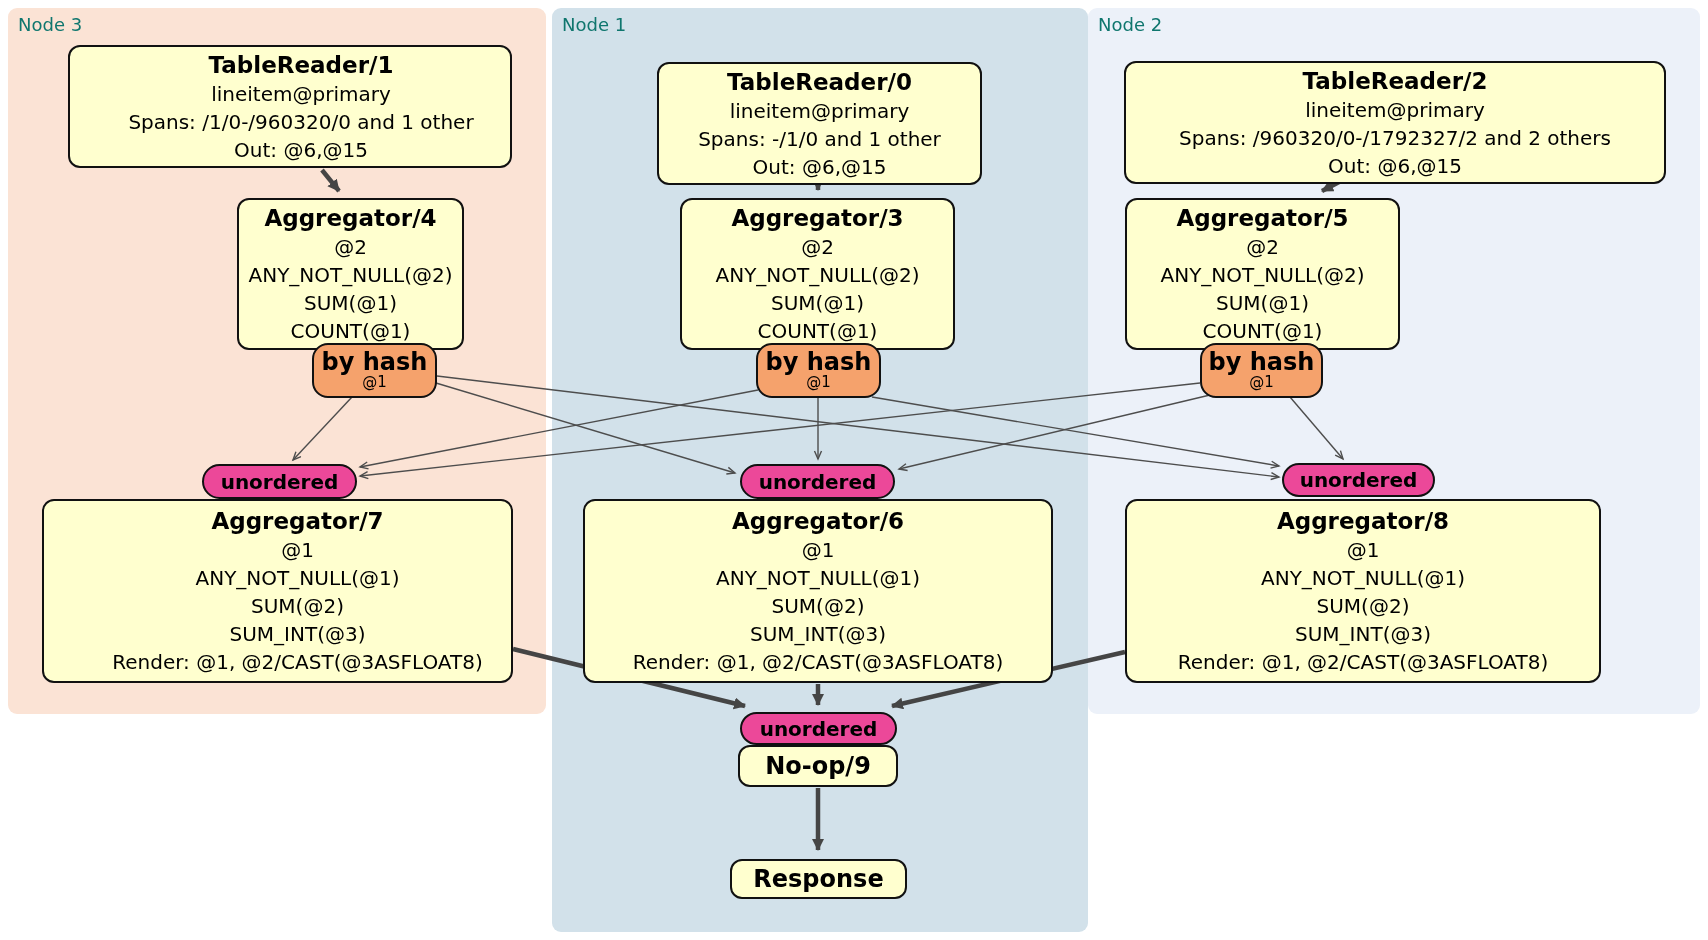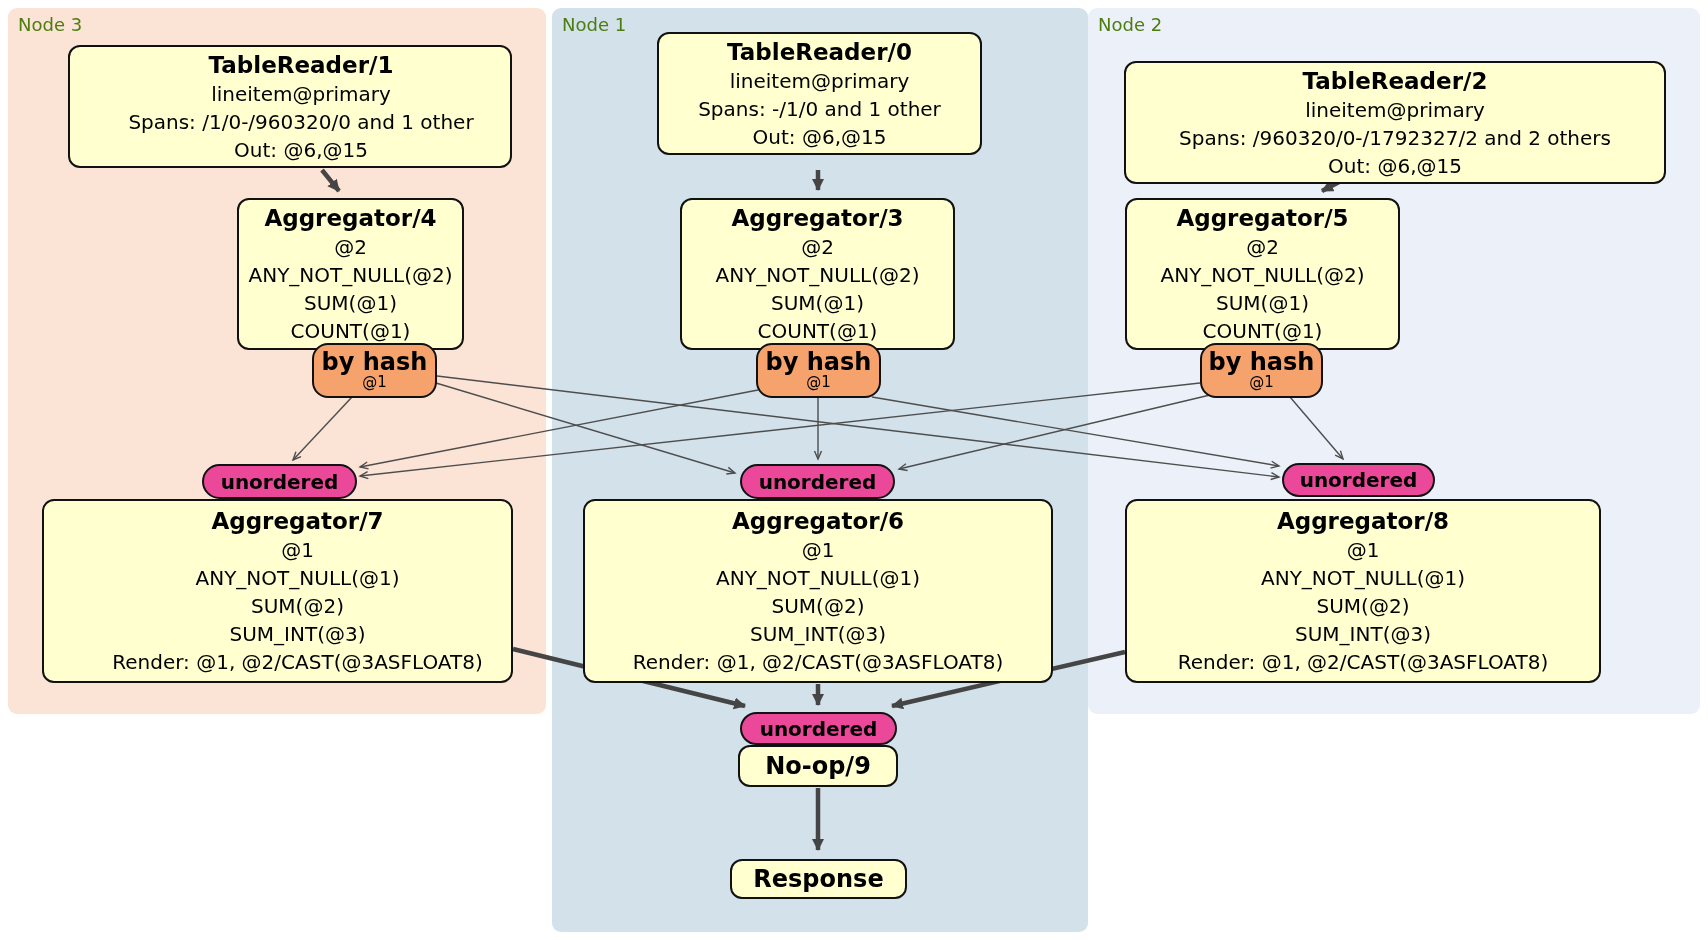--- a/index.html
+++ b/index.html
@@ -4,35 +4,35 @@
 <style>
   html,body{margin:0;padding:0;background:#ffffff;}
   body{font-family:"DejaVu Sans","Liberation Sans",sans-serif;color:#000;}
   .canvas{position:relative;width:1708px;height:940px;overflow:hidden;background:#ffffff;}
 
   
   .region{position:absolute;border-radius:9px;z-index:0;}
   .region-node3{left:8px;top:8px;width:538px;height:706px;background:#fbe3d5;}
   .region-node1{left:552px;top:8px;width:536px;height:924px;background:#d2e1ea;}
   .region-node2{left:1088px;top:8px;width:612px;height:706px;background:#ecf1f9;}
-  .region-label{position:absolute;left:10px;top:6px;font-size:18px;line-height:22px;color:#4d7c0f;}
+  .region-label{position:absolute;left:10px;top:6px;font-size:18px;line-height:22px;color:#0f766e;}
 
   
   svg.edges{position:absolute;left:0;top:0;z-index:1;pointer-events:none;}
   .thin{stroke:#4d4d4d;stroke-width:1.4px;}
   .thick{stroke:#454545;stroke-width:4.5px;}
 
   
   .pbox{position:absolute;background:#ffffcf;border:2px solid #111;border-radius:12px;
         display:flex;flex-direction:column;align-items:center;justify-content:center;
         text-align:center;z-index:2;box-sizing:border-box;padding:2px 6px;}
   .ptitle{font-weight:bold;font-size:23px;line-height:30px;white-space:nowrap;}
   .pline{font-size:20px;line-height:28px;white-space:nowrap;}
   .tr1{left:68px;top:45px;width:444px;height:123px;padding-left:28px;}
-  .tr0{left:657px;top:32px;width:325px;height:123px;}
+  .tr0{left:657px;top:62px;width:325px;height:123px;}
   .tr2{left:1124px;top:61px;width:542px;height:123px;}
   .agg4{left:237px;top:198px;width:227px;height:152px;}
   .agg3{left:680px;top:198px;width:275px;height:152px;align-items:center;}
   .agg5{left:1125px;top:198px;width:275px;height:152px;}
   .agg7{left:42px;top:499px;width:471px;height:184px;padding-left:46px;}
   .agg6{left:583px;top:499px;width:470px;height:184px;}
   .agg8{left:1125px;top:499px;width:476px;height:184px;}
   .noop{left:738px;top:745px;width:160px;height:42px;}
   .response{left:730px;top:859px;width:177px;height:40px;}
   .noop .ptitle,.response .ptitle{font-size:24px;line-height:26px;}

